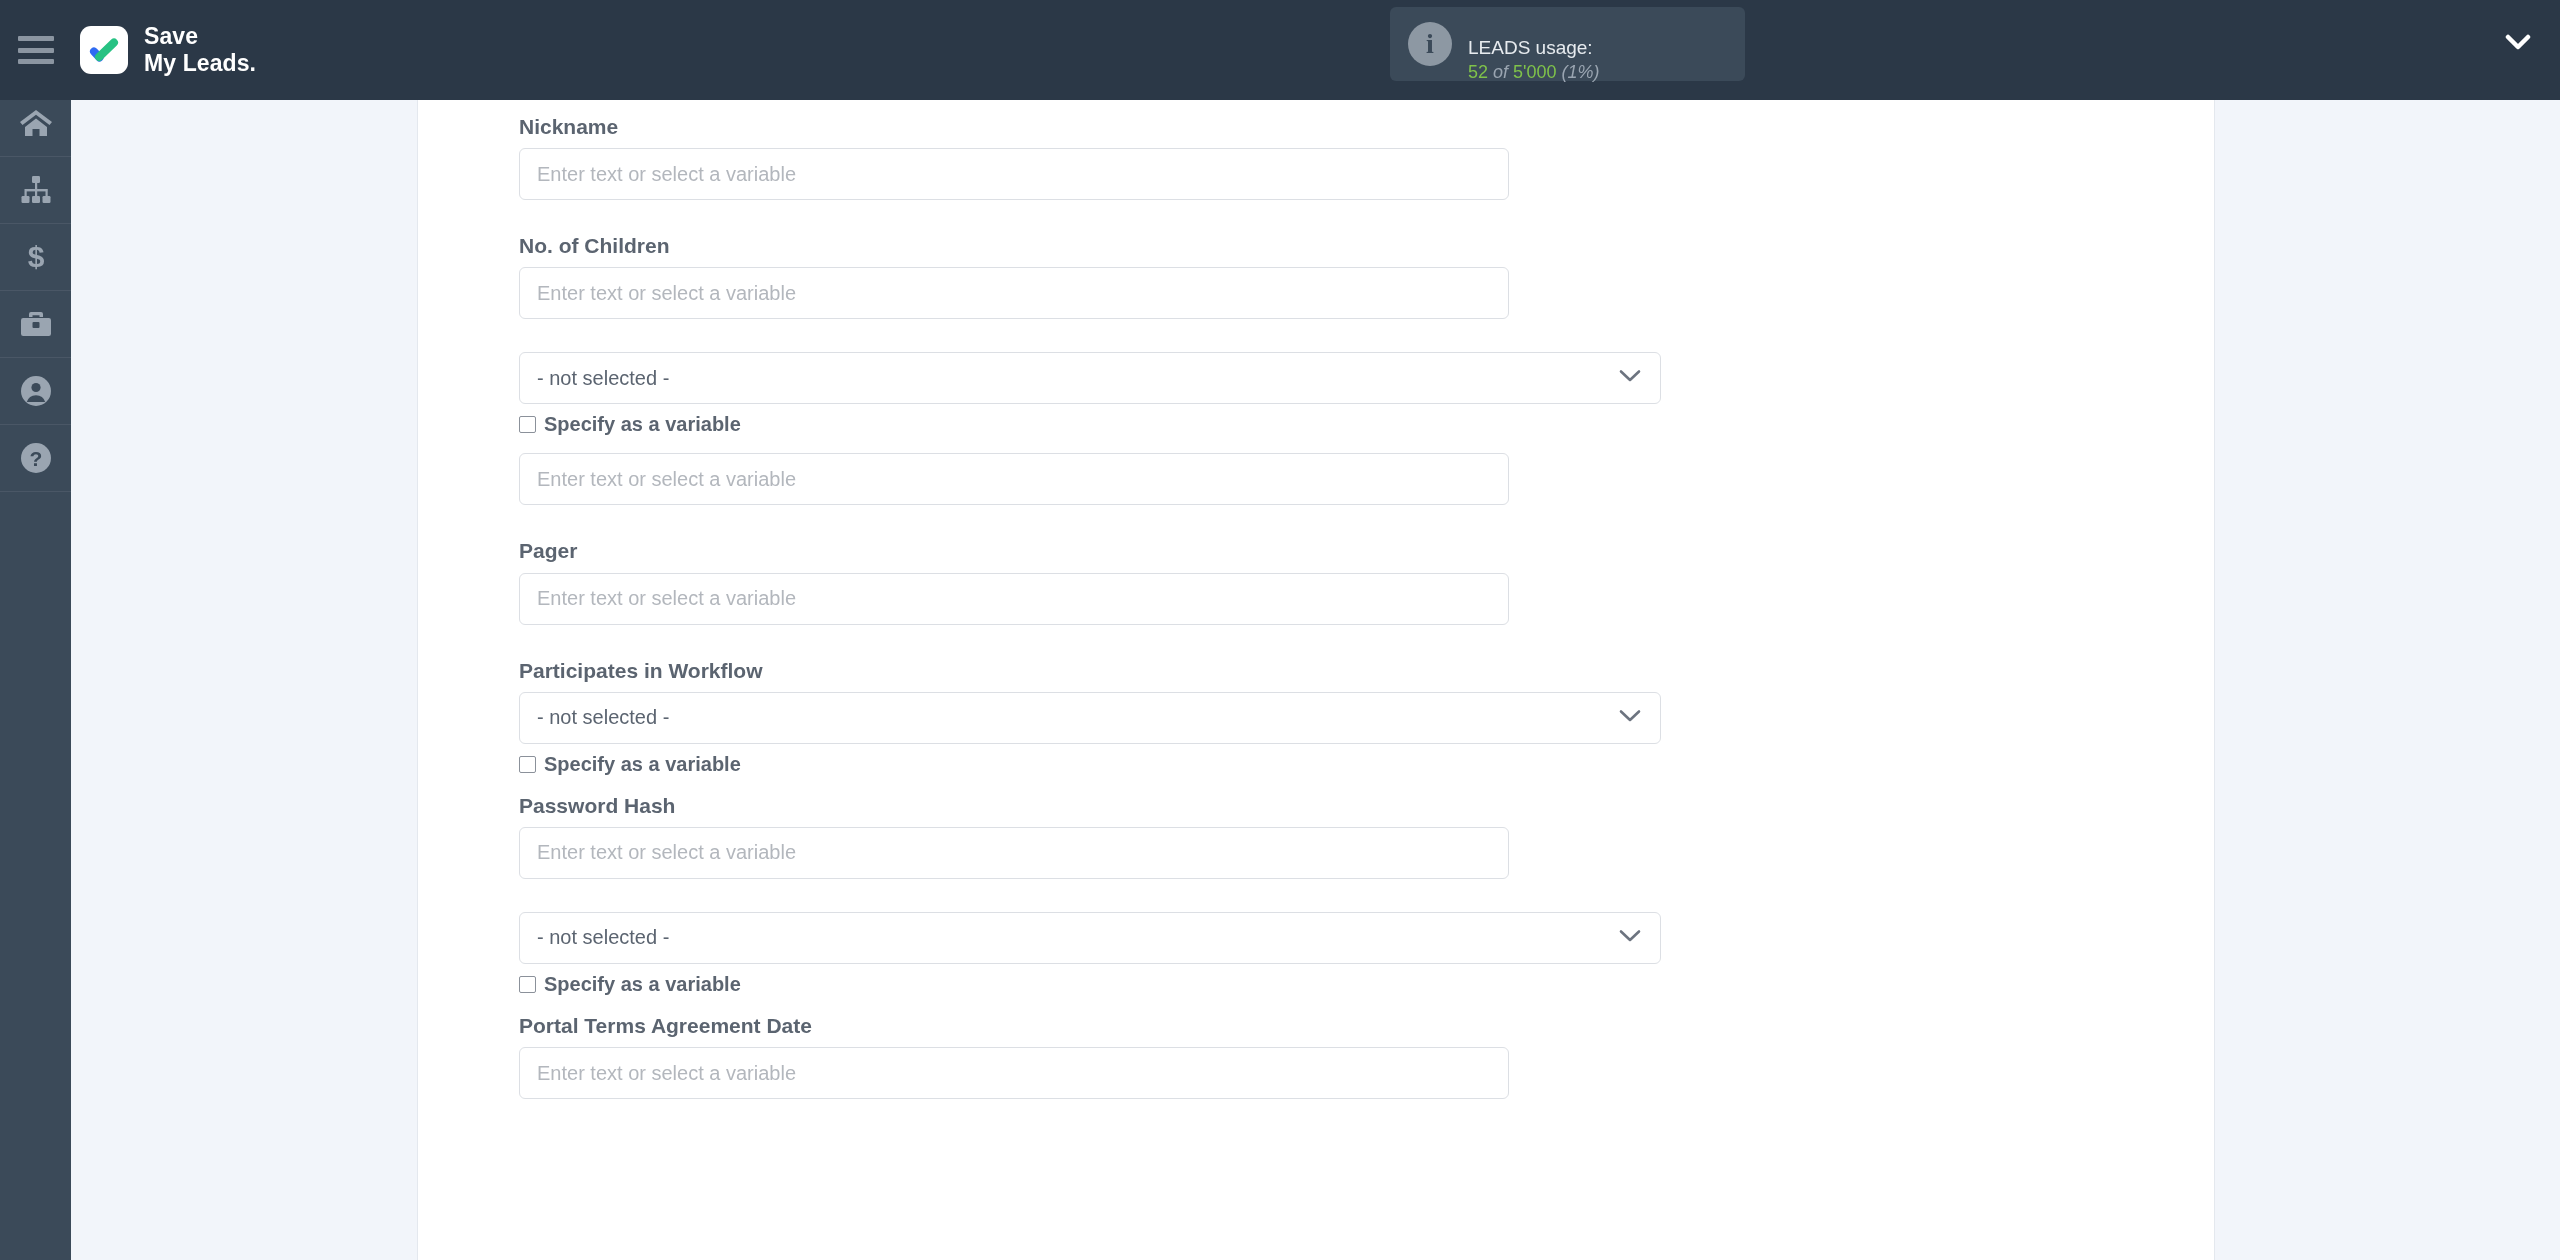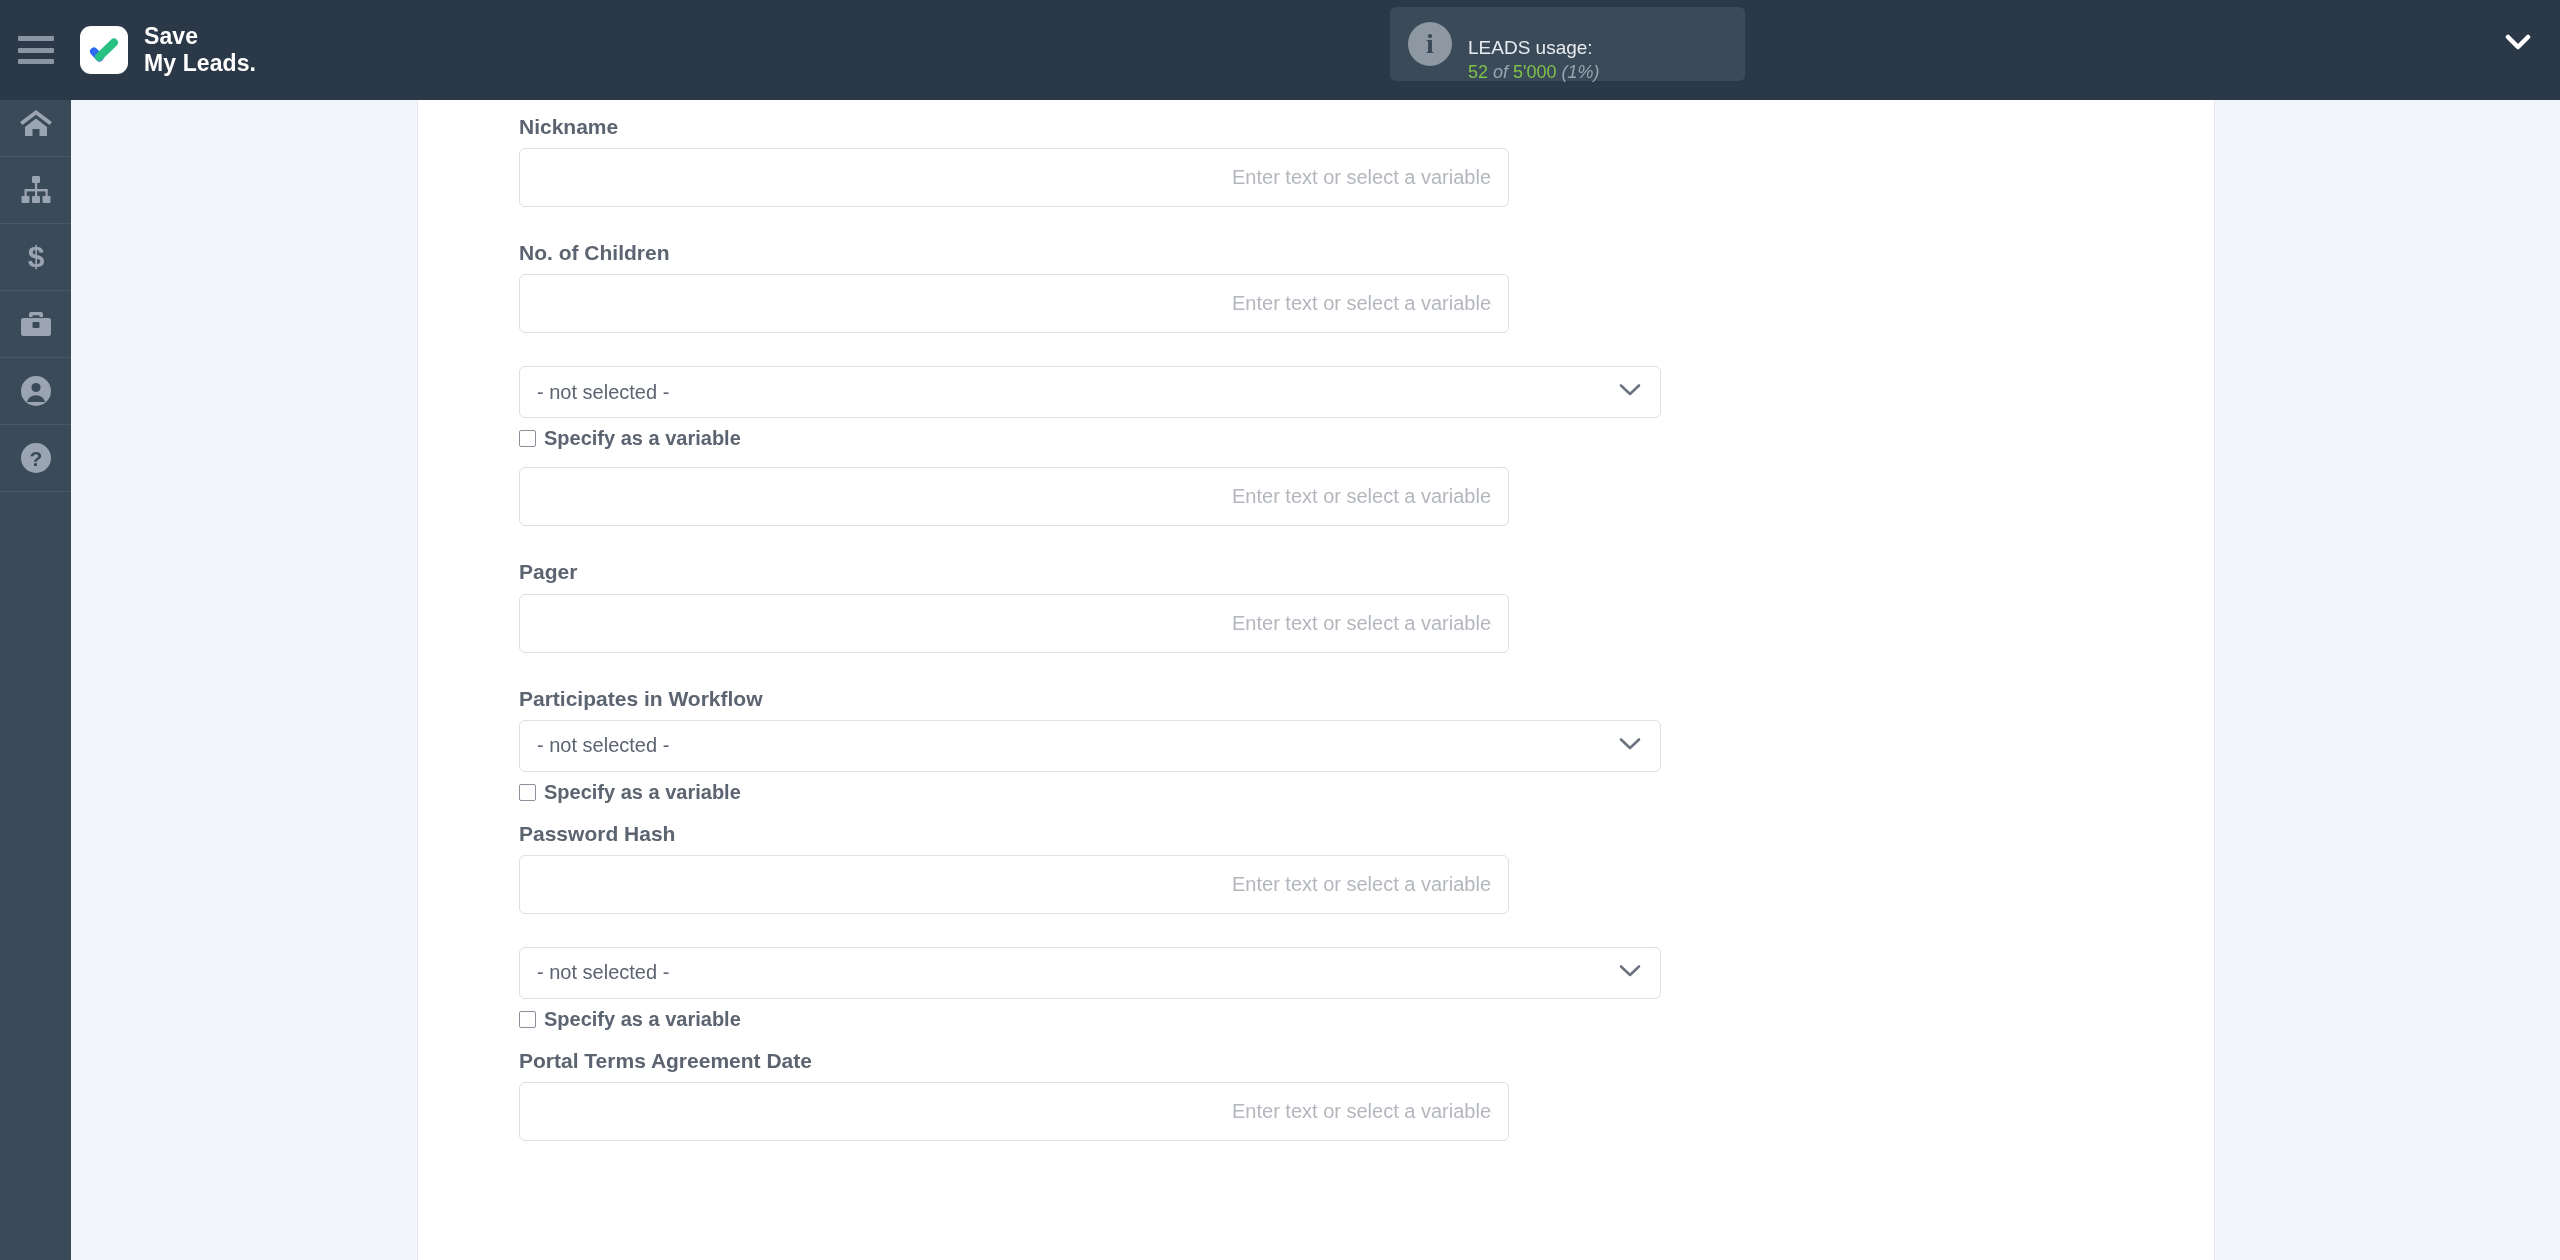--- a/index.html
+++ b/index.html
@@ -123,27 +123,26 @@
 
   .field { margin-bottom: 0; }
   .field-label {
     font-size: 21px; color: #5b6470; font-weight: bold;
     margin: 0 0 9px 0; line-height: 1.2; white-space: nowrap;
   }
   .field-gap { height: 33px; }
   .field-gap-sm { height: 17px; }
 
   .text-input {
-    width: 990px; height: 59px;
+    width: 990px; height: 52px;
     border: 1px solid #dcdfe4; border-radius: 6px;
     background: #ffffff;
     display: flex; align-items: center;
     padding: 16px 17px;
     cursor: text;
-    justify-content: flex-end;
   }
   .text-input .ph { color: #b3b7bd; font-size: 20px; }
 
   .select-box {
     position: relative;
     width: 1142px; height: 52px;
     border: 1px solid #dcdfe4; border-radius: 6px;
     background: #ffffff;
     display: flex; align-items: center;
     padding: 0 17px;

